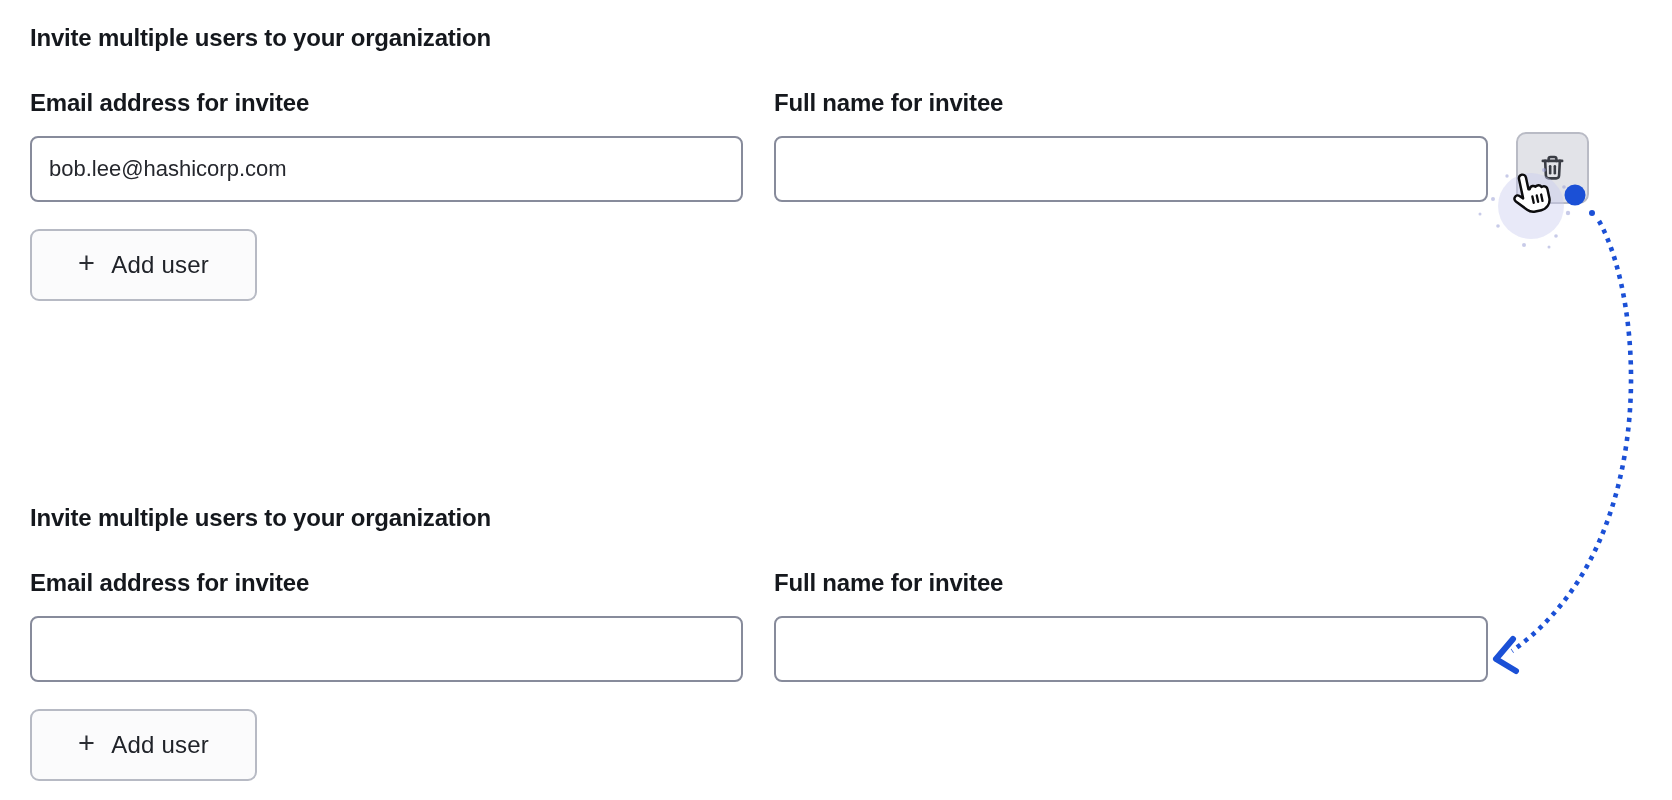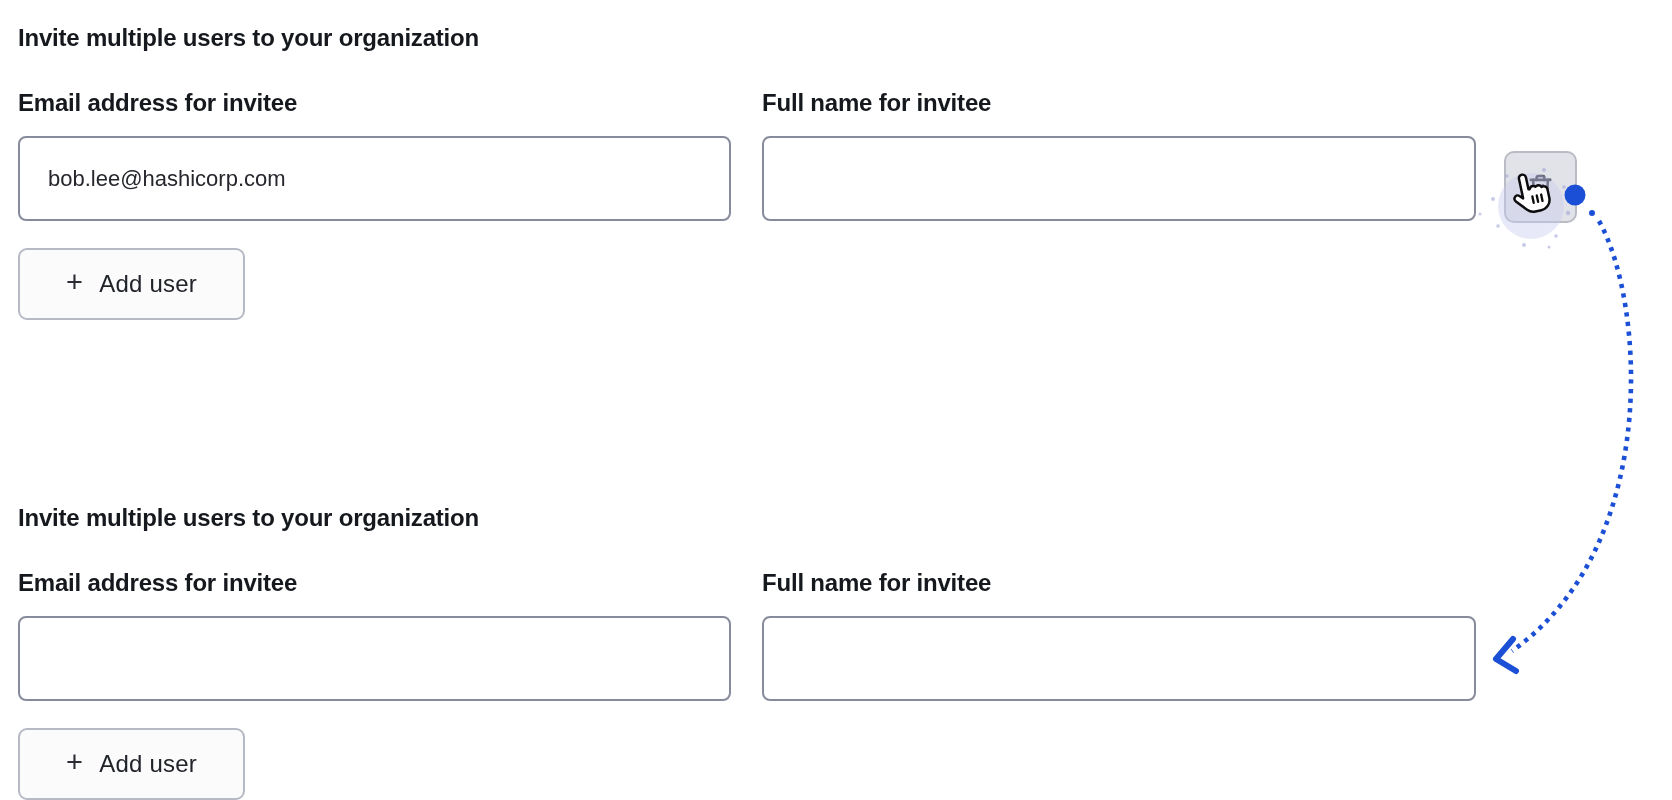--- a/index.html
+++ b/index.html
@@ -6,45 +6,45 @@
   html, body { background: #ffffff; }
   body {
     font-family: "Liberation Sans", sans-serif;
     width: 1672px; height: 800px;
     position: relative;
     overflow: hidden;
     color: #15181d;
   }
   .canvas { position: absolute; inset: 0; background: #ffffff; }
 
-  .form-block { position: absolute; left: 18px; width: 1560px; }
+  .form-block { position: absolute; left: 30px; width: 1560px; }
   #form-block-1 { top: 24px; }
   #form-block-2 { top: 504px; }
 
   .heading {
     font-size: 24px; font-weight: 700; line-height: 28px;
     letter-spacing: -0.2px; color: #15181d;
   }
 
   .fields-row { display: flex; align-items: flex-end; margin-top: 37px; gap: 12px; }
   .field { display: flex; flex-direction: column; }
   .field-email { width: 713px; margin-right: 19px; }
   .field-name  { width: 714px; }
   .field label {
     display: block; font-size: 24px; font-weight: 700;
     line-height: 28px; letter-spacing: -0.2px;
     color: #15181d; margin-bottom: 19px;
   }
   .text-input {
-    width: 100%; height: 85px;
+    width: 100%; height: 66px;
     border: 2px solid #878b9b; border-radius: 8px;
     background: #ffffff;
     font-family: "Liberation Sans", sans-serif;
     font-size: 22px; color: #25272d;
-    padding: 0 28px; outline: none;
+    padding: 0 17px; outline: none;
   }
 
   .delete-btn {
     width: 73px; height: 72px; margin-left: 16px; margin-bottom: -2px;
     border: 2px solid #b9bbc5; border-radius: 10px;
     background: #e2e3e8;
     display: flex; align-items: center; justify-content: center;
     cursor: pointer; flex: 0 0 auto;
   }
 

